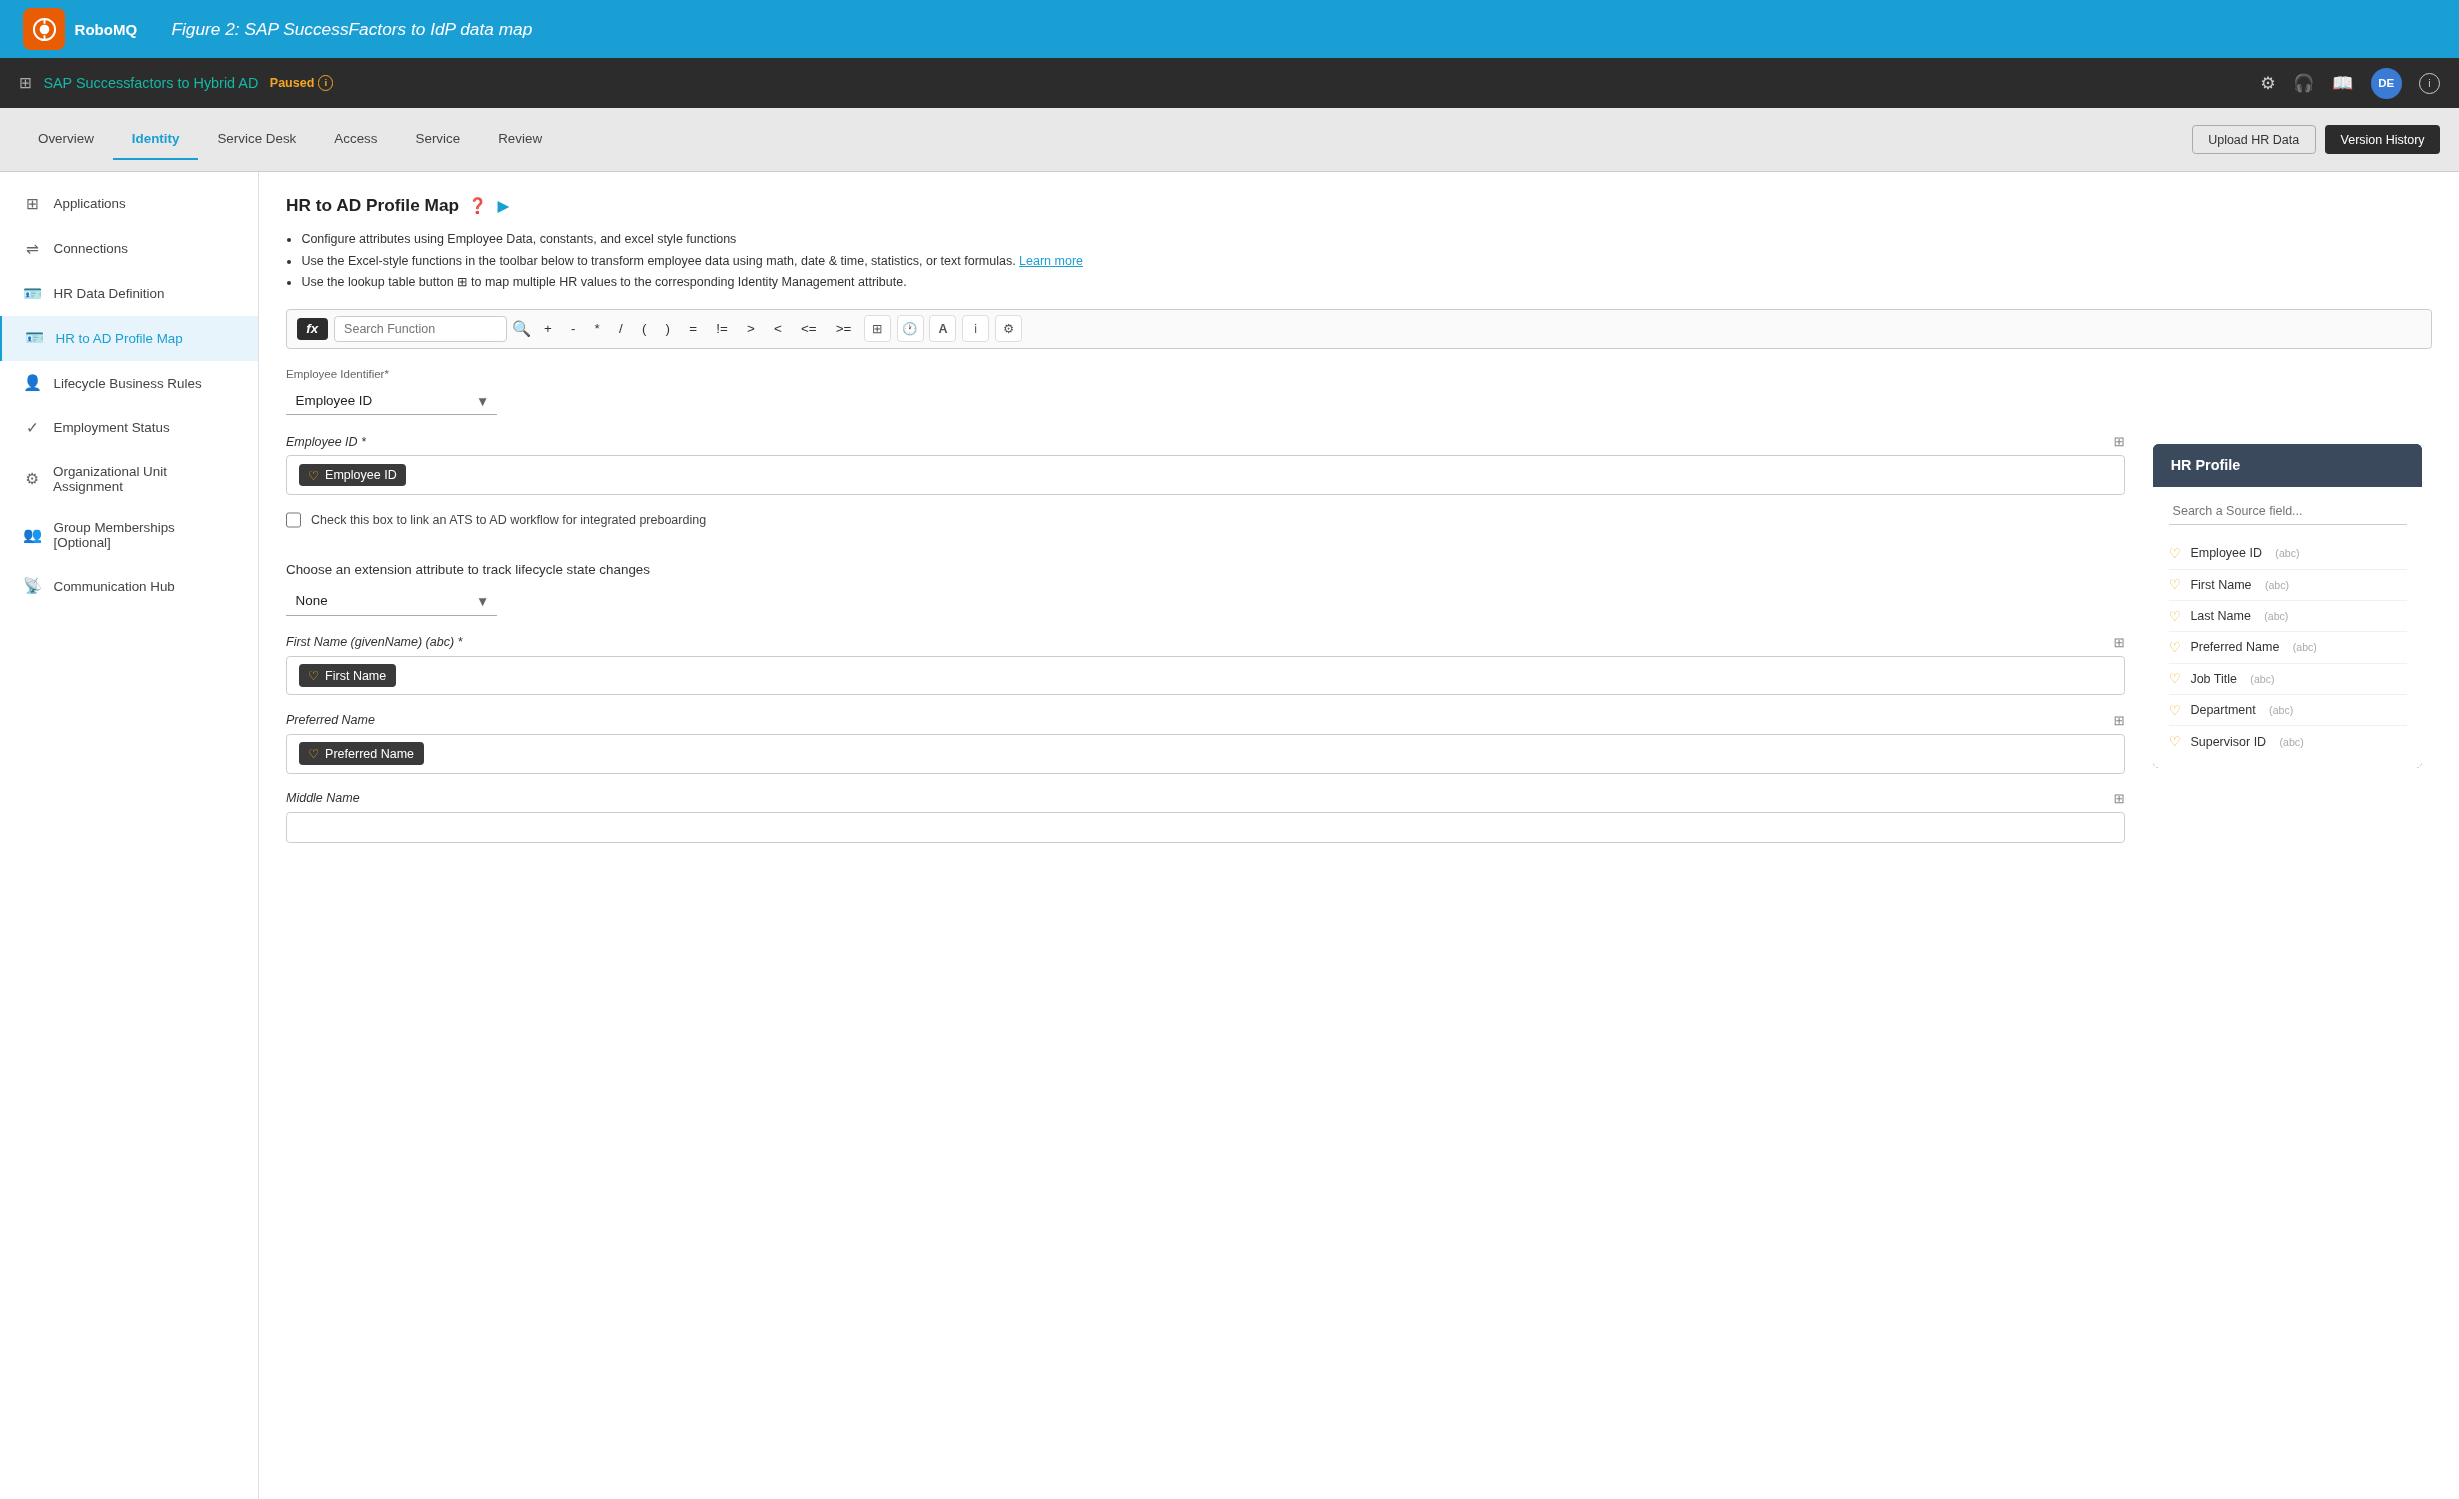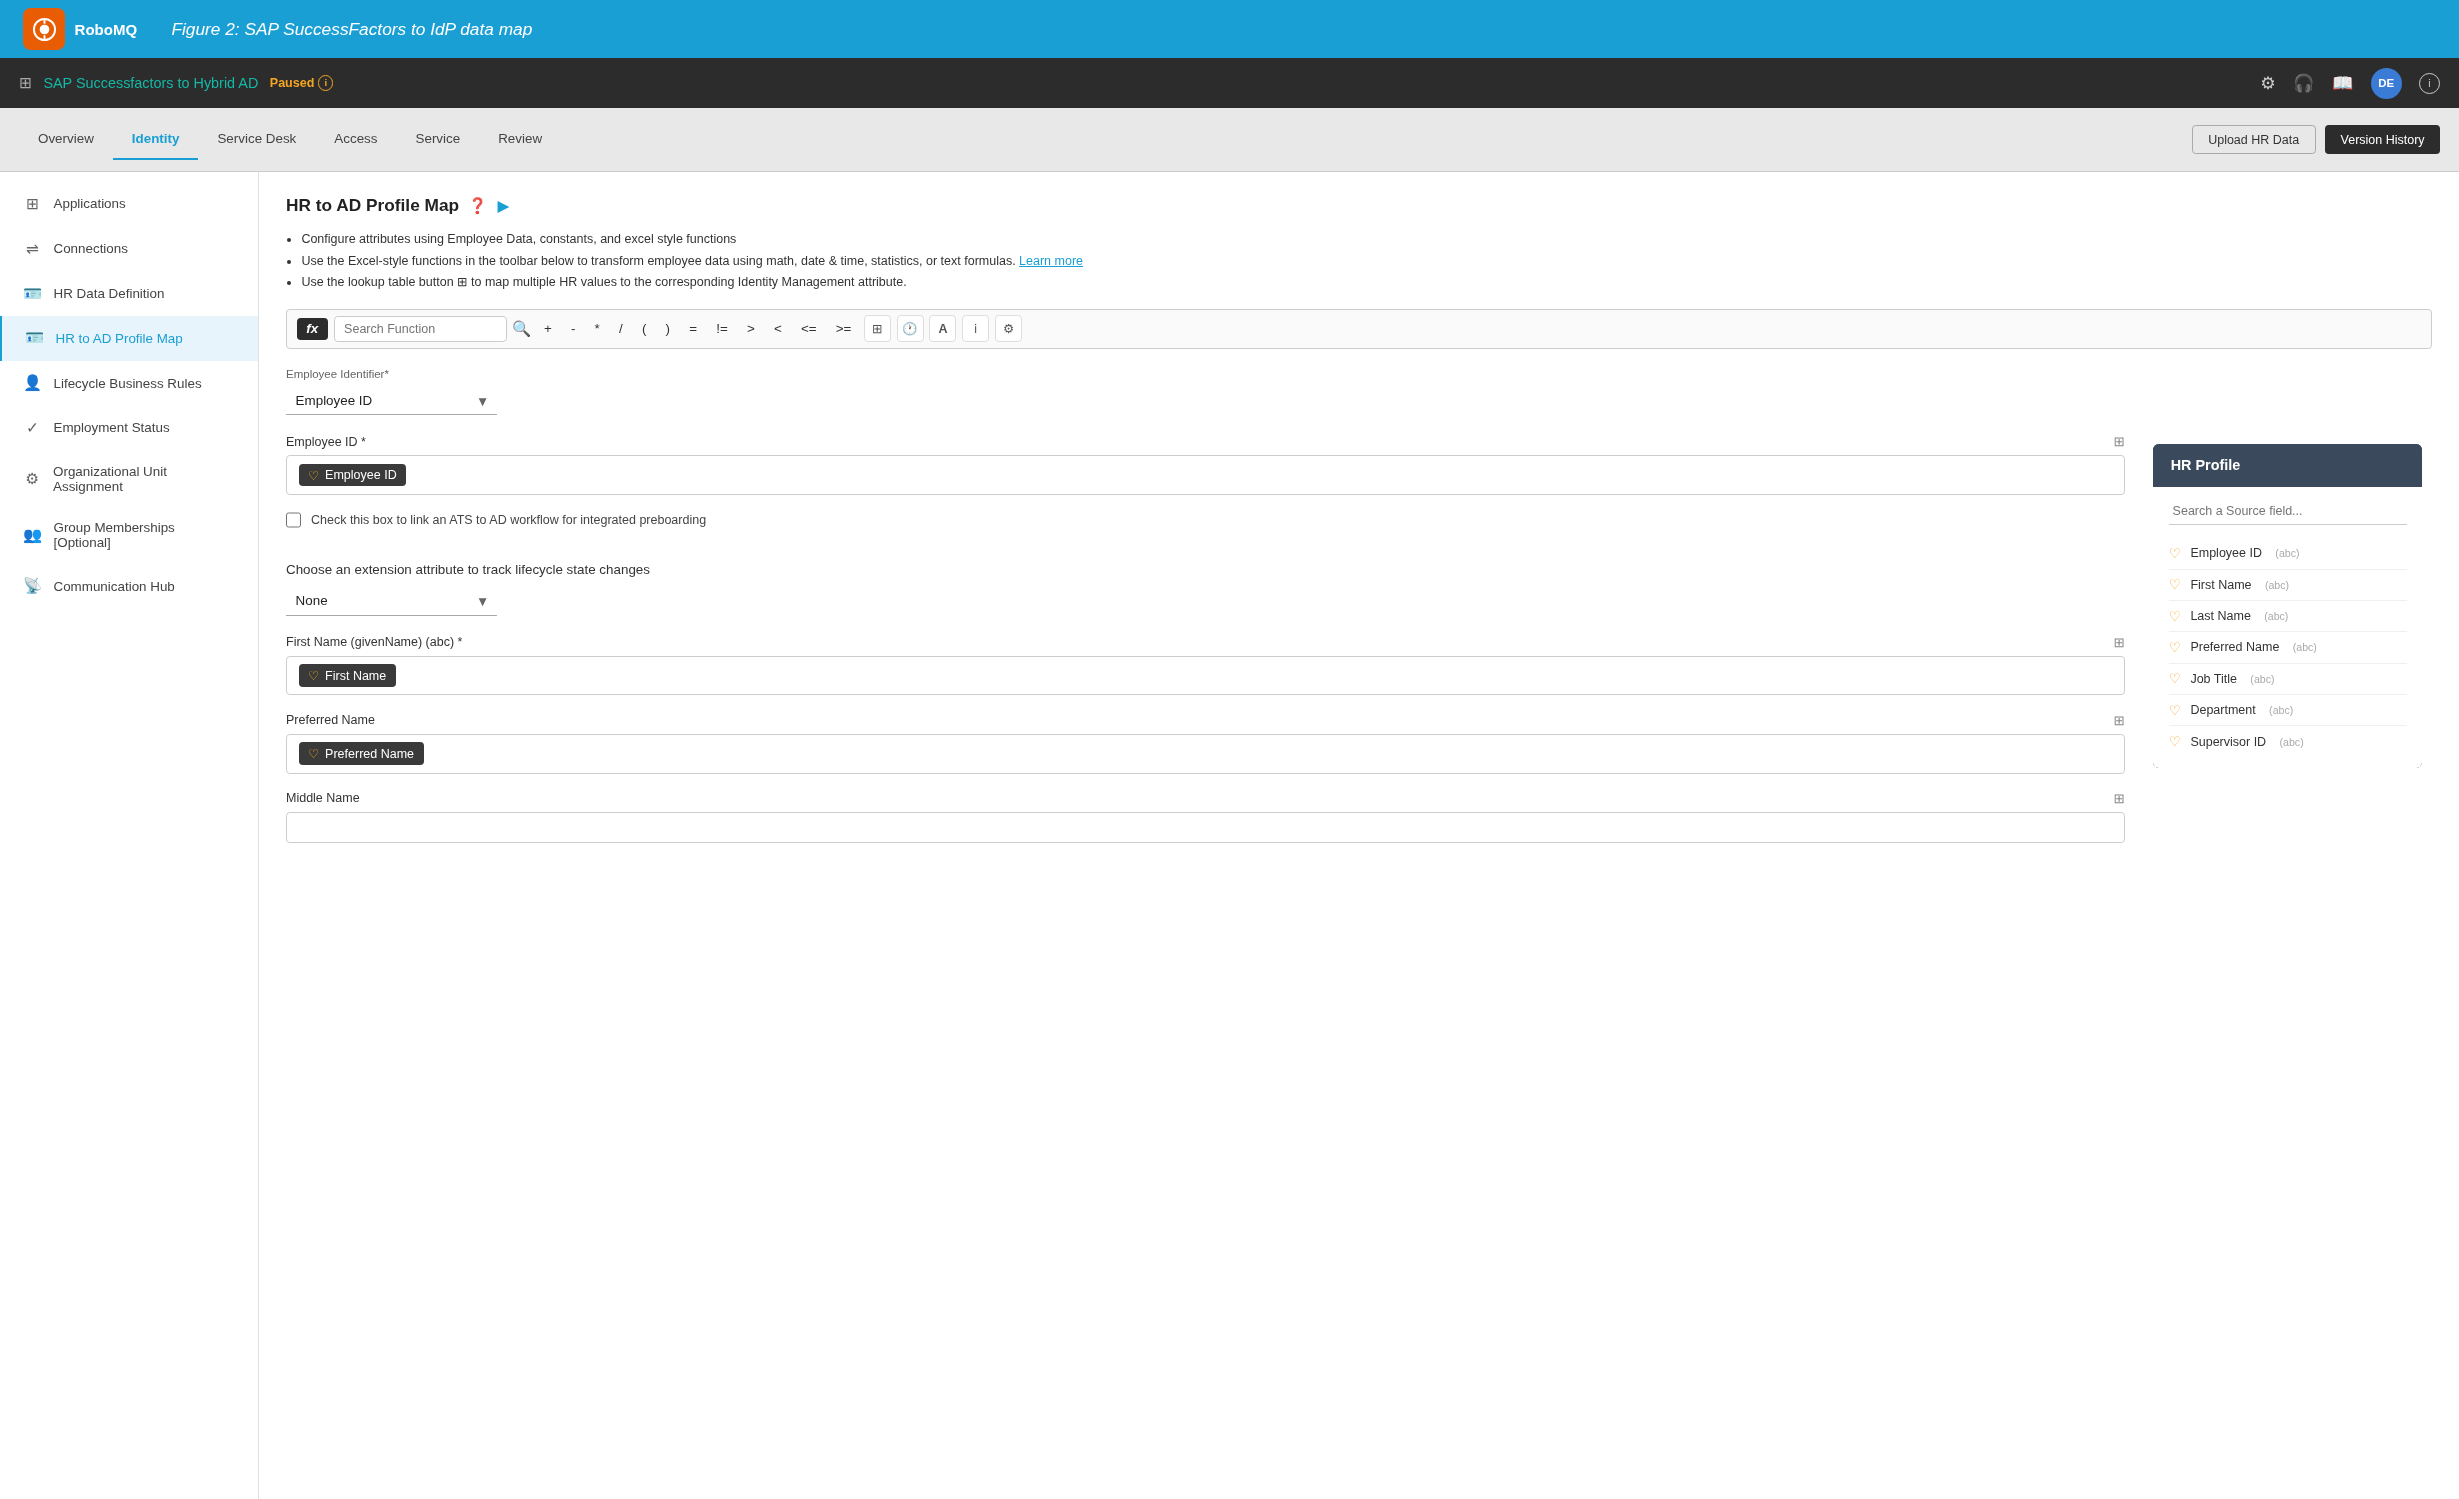--- a/index.html
+++ b/index.html
@@ -324,20 +324,21 @@
     .field-header {
       display: flex;
       align-items: center;
       justify-content: space-between;
       margin-bottom: 5.8px;
     }
     .field-label {
       font-size: 12.5px;
       color: #333;
       font-weight: 500;
+      font-style: italic;
     }
     .field-table-icon {
       color: #888;
       font-size: 13.4px;
       cursor: pointer;
     }
     .field-input {
       width: 100%;
       border: 1px solid #ccc;
       border-radius: 3.8px;

